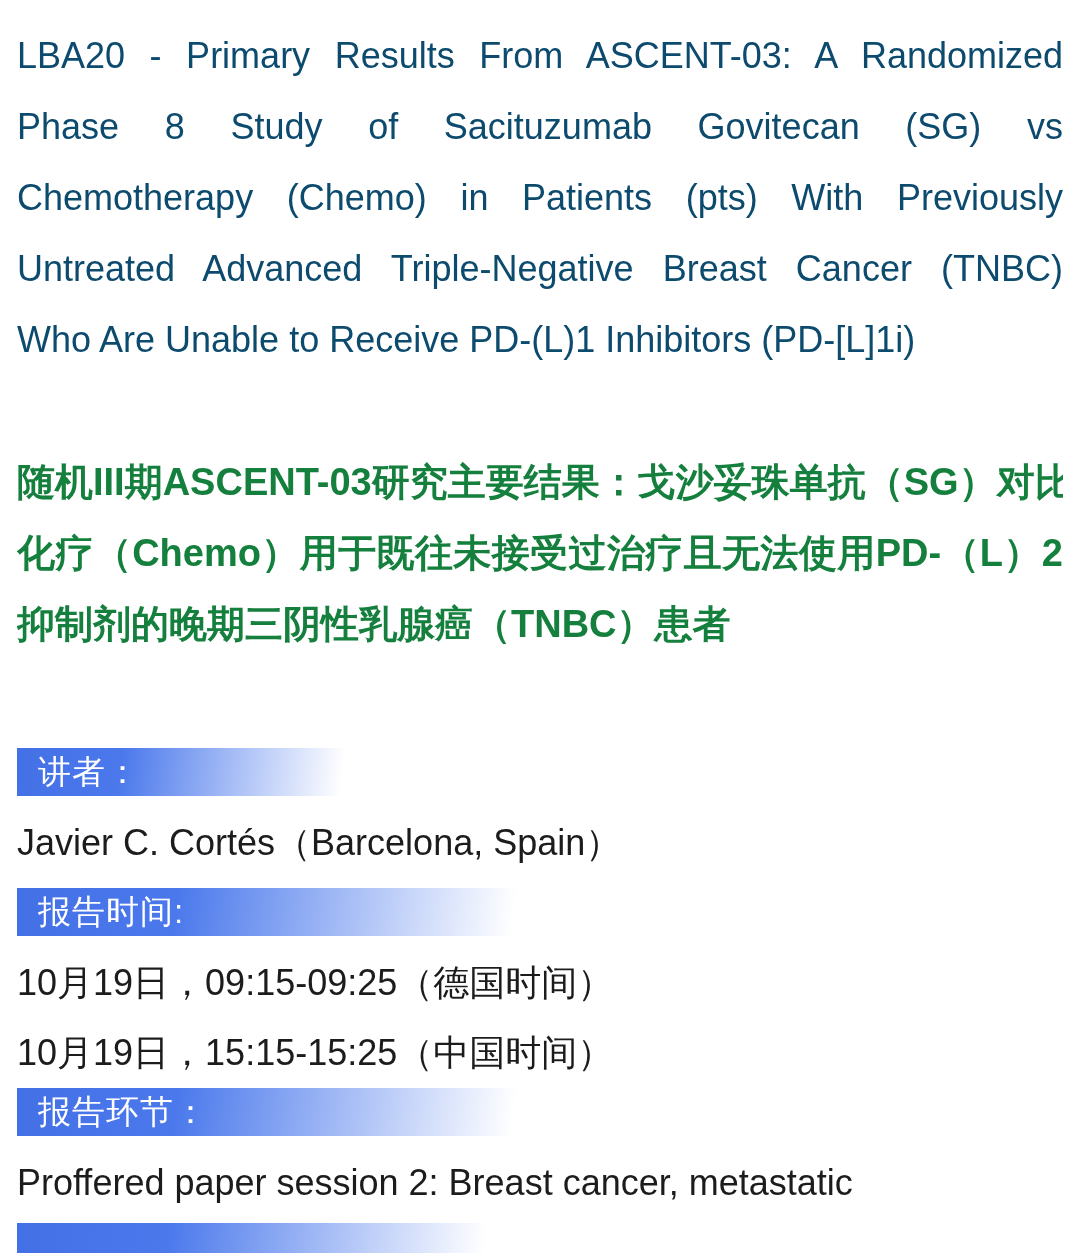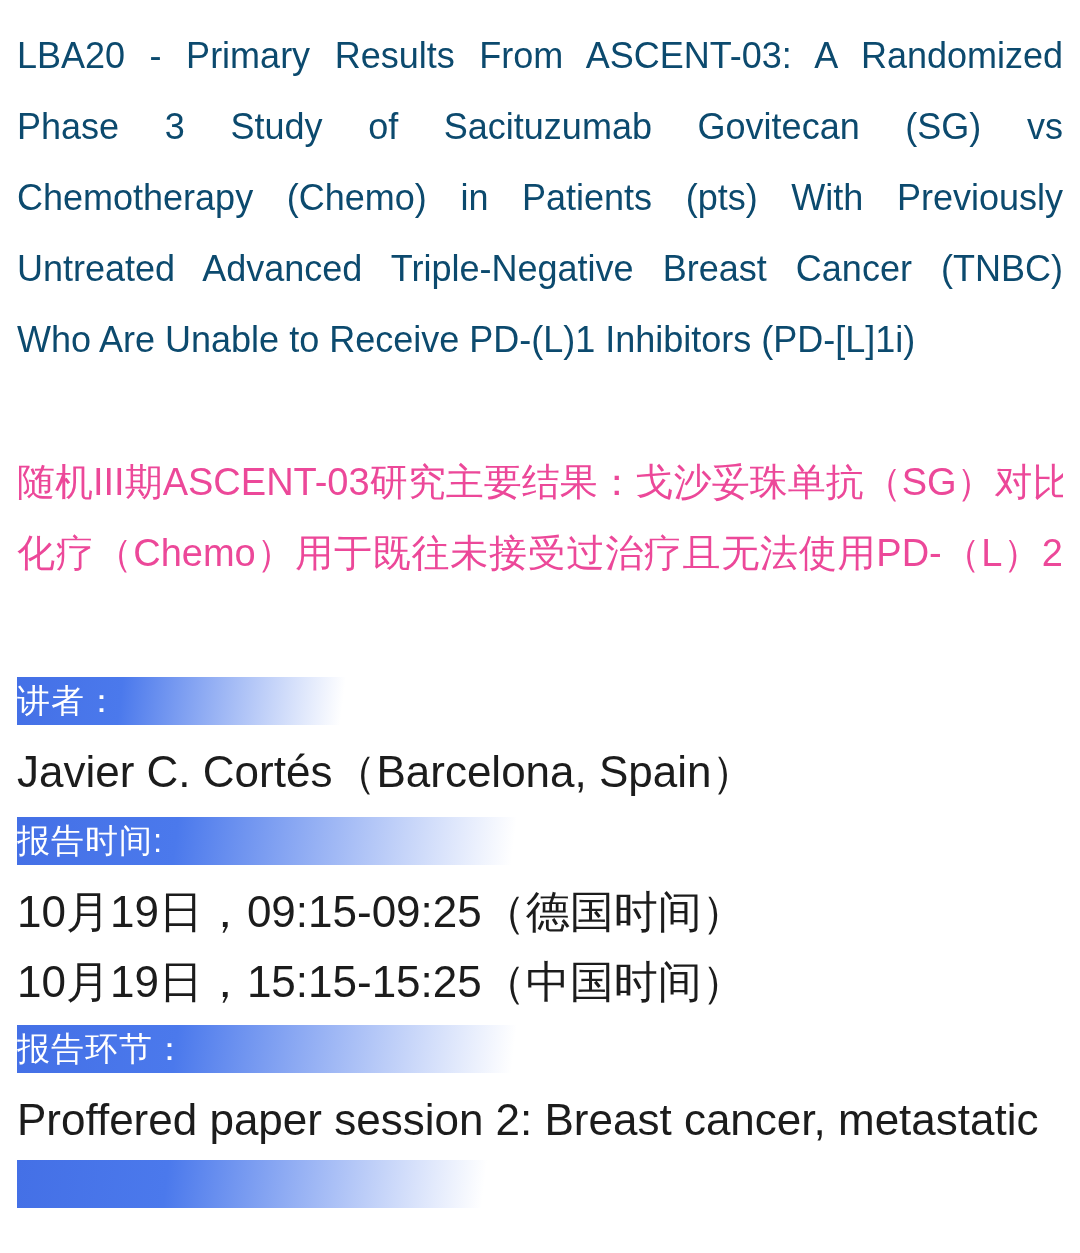--- a/index.html
+++ b/index.html
@@ -29,69 +29,71 @@
     white-space: nowrap;
     overflow: hidden;
     text-align: center;
     text-align-last: left;
   }
   
   .zh-title {
     margin-top: 72px;
     font-size: 38px;
     line-height: 71px;
-    font-weight: 400;
-    color: #ec4899;
+    font-weight: 700;
+    color: #15803d;
   }
   
   .label-bar {
     height: 48px;
     display: flex;
     align-items: center;
+    padding-left: 21px;
     box-sizing: border-box;
     color: #ffffff;
     font-size: 33px;
     letter-spacing: 1px;
   }
   .bar-grad {
     background: linear-gradient(97deg, #4470e6 0%, #4b79ec 30%, rgba(255,255,255,0) 93%);
   }
   .bar-speaker { width: 348px; margin-top: 88px; }
   .bar-time    { width: 532px; margin-top: 20px; }
-  .bar-session { width: 532px; margin-top: 18px; }
+  .bar-session { width: 532px; margin-top: 10px; }
   .bar-bottom  { width: 500px; height: 48px; margin-top: 15px; }
   
   .body-line {
-    font-size: 44px;
+    font-size: 36px;
     line-height: 50px;
     color: #1c1c1c;
     white-space: nowrap;
     overflow: hidden;
   }
   .speaker-line { margin-top: 22px; }
   .time-line-1  { margin-top: 22px; }
   .time-line-2  { margin-top: 20px; }
   .session-line { margin-top: 22px; }
 </style>
 </head>
 <body>
 
 <div class="content">
 
   <div class="en-title">
     <span class="jline">LBA20 - Primary Results From ASCENT-03: A Randomized</span>
-    <span class="jline">Phase 3 Study of Sacituzumab Govitecan (SG) vs</span>
+    <span class="jline">Phase 8 Study of Sacituzumab Govitecan (SG) vs</span>
     <span class="jline">Chemotherapy (Chemo) in Patients (pts) With Previously</span>
     <span class="jline">Untreated Advanced Triple-Negative Breast Cancer (TNBC)</span>
     <span class="lline">Who Are Unable to Receive PD-(L)1 Inhibitors (PD-[L]1i)</span>
   </div>
 
   <div class="zh-title">
     <span class="jline">随机III期ASCENT-03研究主要结果：戈沙妥珠单抗（SG）对比</span>
     <span class="jline">化疗（Chemo）用于既往未接受过治疗且无法使用PD-（L）2</span>
+    <span class="lline">抑制剂的晚期三阴性乳腺癌（TNBC）患者</span>
   </div>
 
   <div class="label-bar bar-grad bar-speaker">
     <span>讲者：</span>
   </div>
   <div class="body-line speaker-line">Javier C. Cortés（Barcelona, Spain）</div>
 
   <div class="label-bar bar-grad bar-time">
     <span>报告时间:</span>
   </div>

